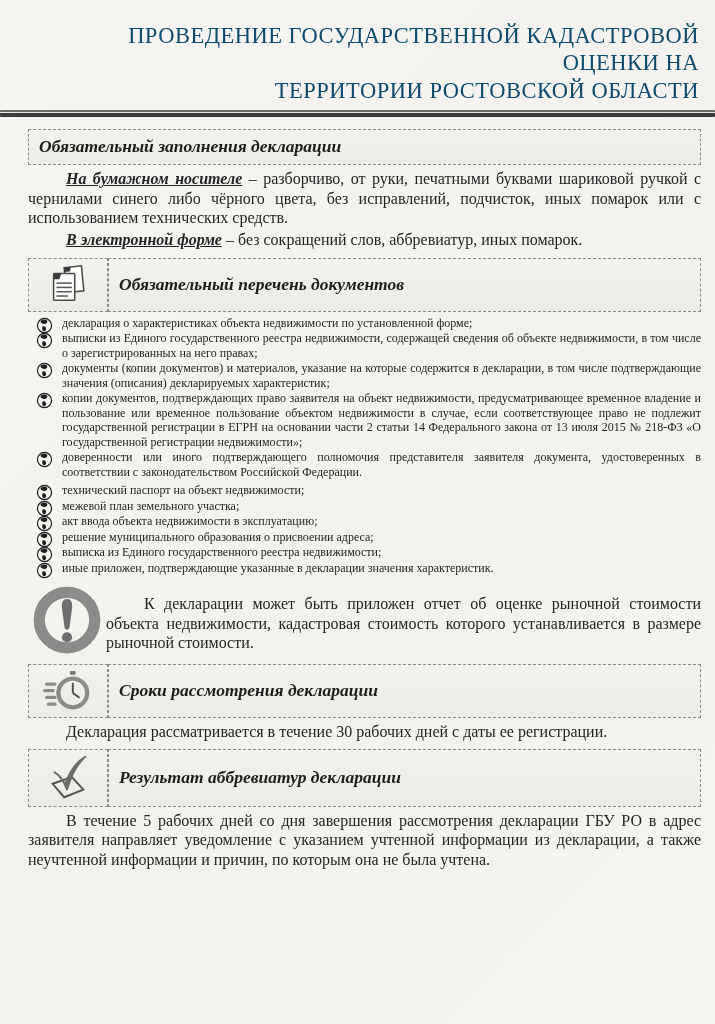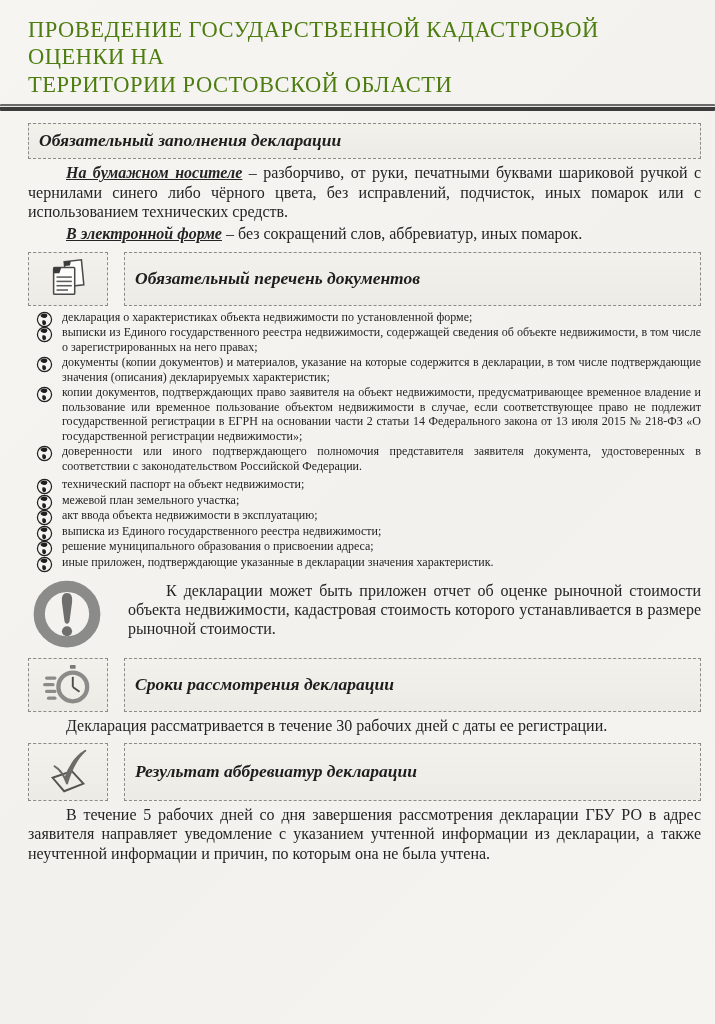--- a/index.html
+++ b/index.html
@@ -6,26 +6,26 @@
   body{
     width:715px;height:1024px;overflow:hidden;
     background:linear-gradient(135deg,#f6f5f2 0%,#f2f1ed 55%,#f5f4f0 100%);
     font-family:"Liberation Serif","DejaVu Serif",serif;
     color:#242424;
   }
   .page{padding:8px 14px 0 28px;}
 
   
   .doc-title{
-    text-align:left;
+    text-align:right;
     font-size:22.5px;line-height:1.22;
     letter-spacing:.5px;
-    color:#4d7c0f;
+    color:#0c4a6e;
     font-stretch:condensed;
-    margin:8px 2px 6px 0;
+    margin:14px 2px 6px 0;
   }
   .title-rule{
     height:7px;margin:2px 0 12px -28px;width:715px;
     background:linear-gradient(#6a6a6a 0 28%,#e8e7e3 28% 45%,#3c3c3c 45% 100%);
     border-radius:1px;
   }
 
   
   .dash-box{
     border:1.6px dashed #8d8b85;
@@ -33,21 +33,21 @@
   }
   .heading-box{
     padding:6px 10px 7px 10px;
     margin-bottom:4px;
   }
   .section-heading{
     font-weight:bold;font-style:italic;
     font-size:17.5px;line-height:1.2;color:#1d1d1d;
   }
   .header-row{
-    display:flex;align-items:stretch;gap:16px;
+    display:flex;align-items:stretch;gap:0;
     margin:8px 0 4px 0;
   }
   .icon-box{
     width:78px;flex:0 0 78px;
     display:flex;align-items:center;justify-content:center;
     padding:3px 0;
   }
   .header-row .title-box{
     flex:1;display:flex;align-items:center;
     padding:5px 10px;
@@ -65,21 +65,21 @@
   ul.doc-list li{
     position:relative;padding-left:28px;
     font-size:12px;line-height:1.21;text-align:justify;
     margin:0 0 1px 0;
   }
   ul.doc-list li .bullet{
     position:absolute;left:2px;top:1px;width:17px;height:17px;
   }
 
   
-  .note-row{display:flex;align-items:flex-start;gap:22px;margin:8px 0 6px 0;}
+  .note-row{display:flex;align-items:flex-end;gap:0;margin:8px 0 6px 0;}
   .note-icon{flex:0 0 78px;display:flex;justify-content:center;}
   .note-text{flex:1;}
 
   svg.glyph{display:block;}
 </style>
 </head>
 <body>
 
 <svg width="0" height="0" style="position:absolute">
   <defs>
@@ -179,24 +179,24 @@
           <use href="#sym-globe"></use>
         </svg><span>технический паспорт на объект недвижимости;</span></li>
     <li><svg class="bullet">
           <use href="#sym-globe"></use>
         </svg><span>межевой план земельного участка;</span></li>
     <li><svg class="bullet">
           <use href="#sym-globe"></use>
         </svg><span>акт ввода объекта недвижимости в эксплуатацию;</span></li>
     <li><svg class="bullet">
           <use href="#sym-globe"></use>
+        </svg><span>решение муниципального образования о присвоении адреса;</span></li>
+    <li><svg class="bullet">
+          <use href="#sym-globe"></use>
         </svg><span>выписка из Единого государственного реестра недвижимости;</span></li>
-    <li><svg class="bullet">
-          <use href="#sym-globe"></use>
-        </svg><span>решение муниципального образования о присвоении адреса;</span></li>
     <li><svg class="bullet">
           <use href="#sym-globe"></use>
         </svg><span>иные приложен, подтверждающие указанные в декларации значения характеристик.</span></li>
   </ul>
 
   <div class="note-row">
     <div class="note-icon">
       <svg class="glyph" width="72" height="72">
           <use href="#sym-exclaim"></use>
         </svg>

